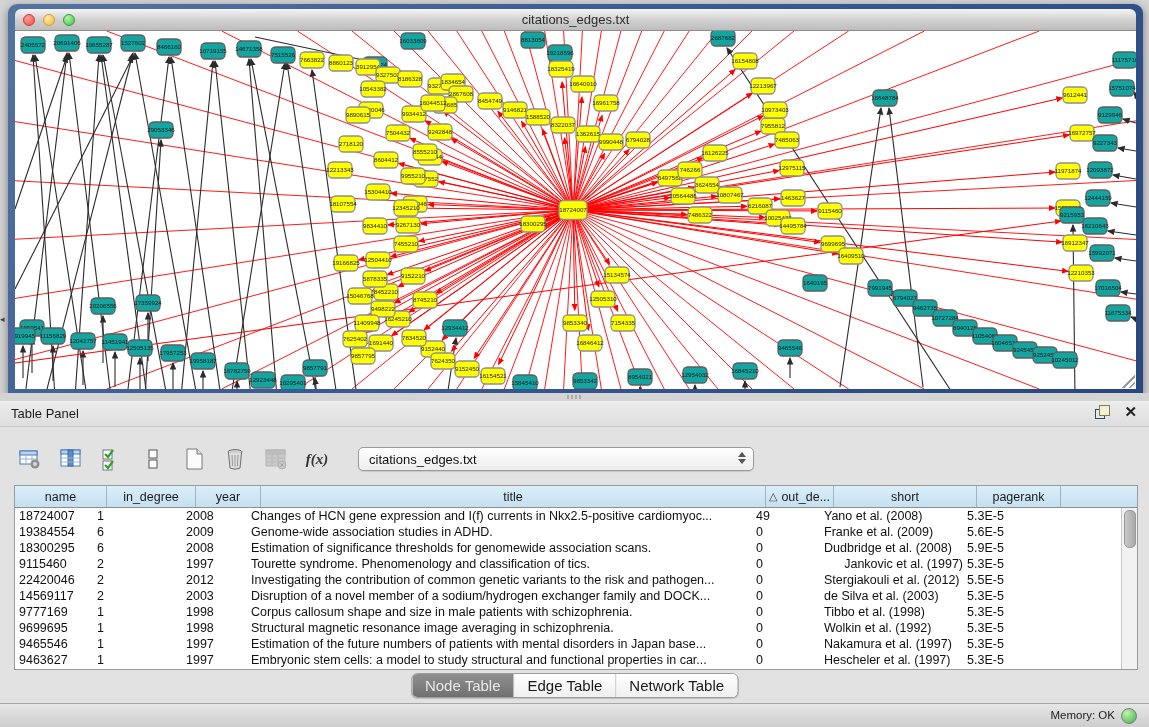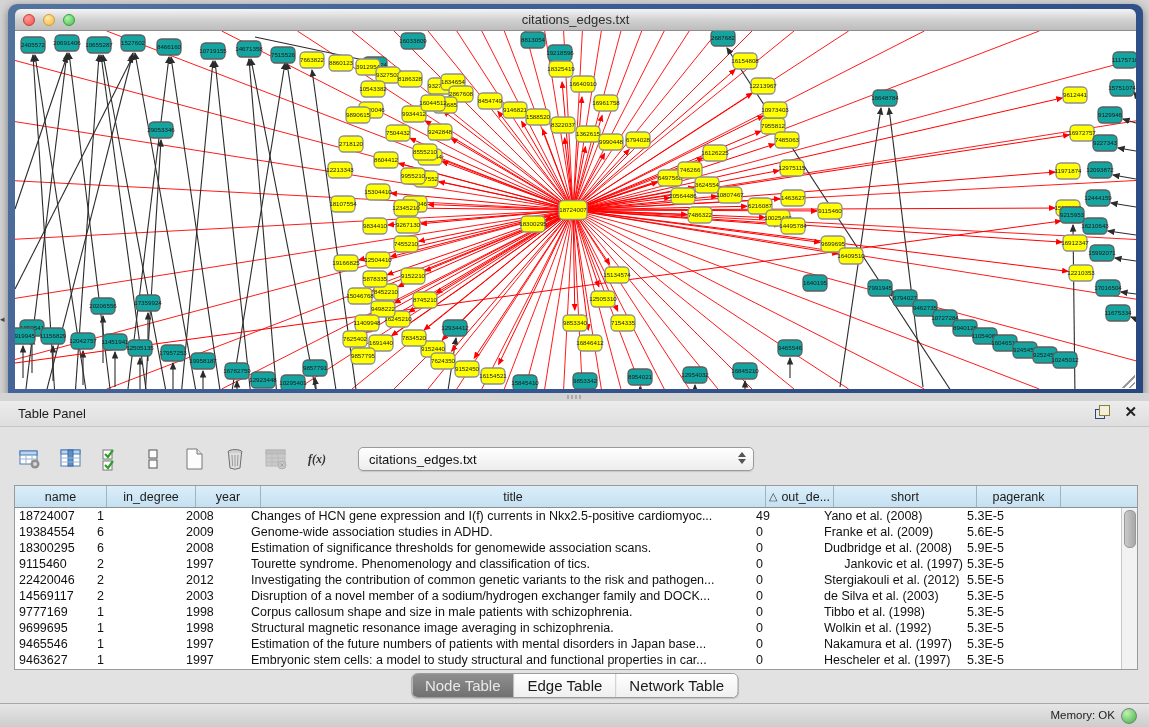--- a/index.html
+++ b/index.html
@@ -29,30 +29,30 @@
 
   
   #splitter{position:absolute;left:0;top:393px;width:1149px;height:8px;background:#d4d4d4;}
   #splitter .grip{position:absolute;left:567px;top:2px;width:14px;height:4px;
     background:repeating-linear-gradient(90deg,#aaa 0 2px,transparent 2px 4px);}
 
   
   #table-panel{position:absolute;left:0;top:401px;width:1149px;height:302px;background:#e2e2e2;}
   .tp-header{position:relative;height:25px;background:linear-gradient(#ececec,#dedede);
     border-bottom:1px solid #c6c6c6;display:flex;align-items:center;}
-  .tp-title{margin-left:18px;font-size:13px;color:#1c1c1c;}
+  .tp-title{margin-left:11px;font-size:13px;color:#1c1c1c;}
   .tp-header-icons{position:absolute;right:12px;top:4px;display:flex;gap:14px;align-items:center;}
   .float-icon{position:relative;width:15px;height:14px;}
   .float-icon .sq1{position:absolute;left:0;bottom:0;width:8px;height:8px;border:1px solid #274a7a;background:#e8e8e8;}
   .float-icon .sq2{position:absolute;right:0;top:0;width:9px;height:9px;border:1px solid #8a7f3a;background:#f2efda;}
   .close-x{font-size:15px;font-weight:bold;color:#222;line-height:14px;}
 
   .toolbar{position:absolute;left:16px;top:40px;height:36px;display:flex;align-items:center;gap:13px;}
   .tbtn{width:28px;height:28px;display:flex;align-items:center;justify-content:center;}
-  .fx-label{font-family:"Liberation Serif",serif;font-style:italic;font-weight:bold;font-size:12px;color:#333;}
+  .fx-label{font-family:"Liberation Serif",serif;font-style:italic;font-weight:bold;font-size:15px;color:#333;}
   .dropdown{margin-left:14px;width:396px;height:24px;box-sizing:border-box;border:1px solid #9a9a9a;border-radius:5px;
     background:linear-gradient(#ffffff,#ededed);display:flex;align-items:center;position:relative;
     box-shadow:0 1px 1px rgba(0,0,0,.12);}
   .dropdown .val{margin-left:10px;font-size:13px;color:#111;}
   .dd-arrows{position:absolute;right:7px;top:4px;display:flex;flex-direction:column;gap:2px;}
   .dd-arrows .up{width:0;height:0;border-left:4px solid transparent;border-right:4px solid transparent;border-bottom:5px solid #555;}
   .dd-arrows .down{width:0;height:0;border-left:4px solid transparent;border-right:4px solid transparent;border-top:5px solid #555;}
 
   .tableblock{position:absolute;left:14px;top:84px;width:1124px;height:185px;background:#fff;
     border:1px solid #9a9a9a;box-sizing:border-box;overflow:hidden;}

